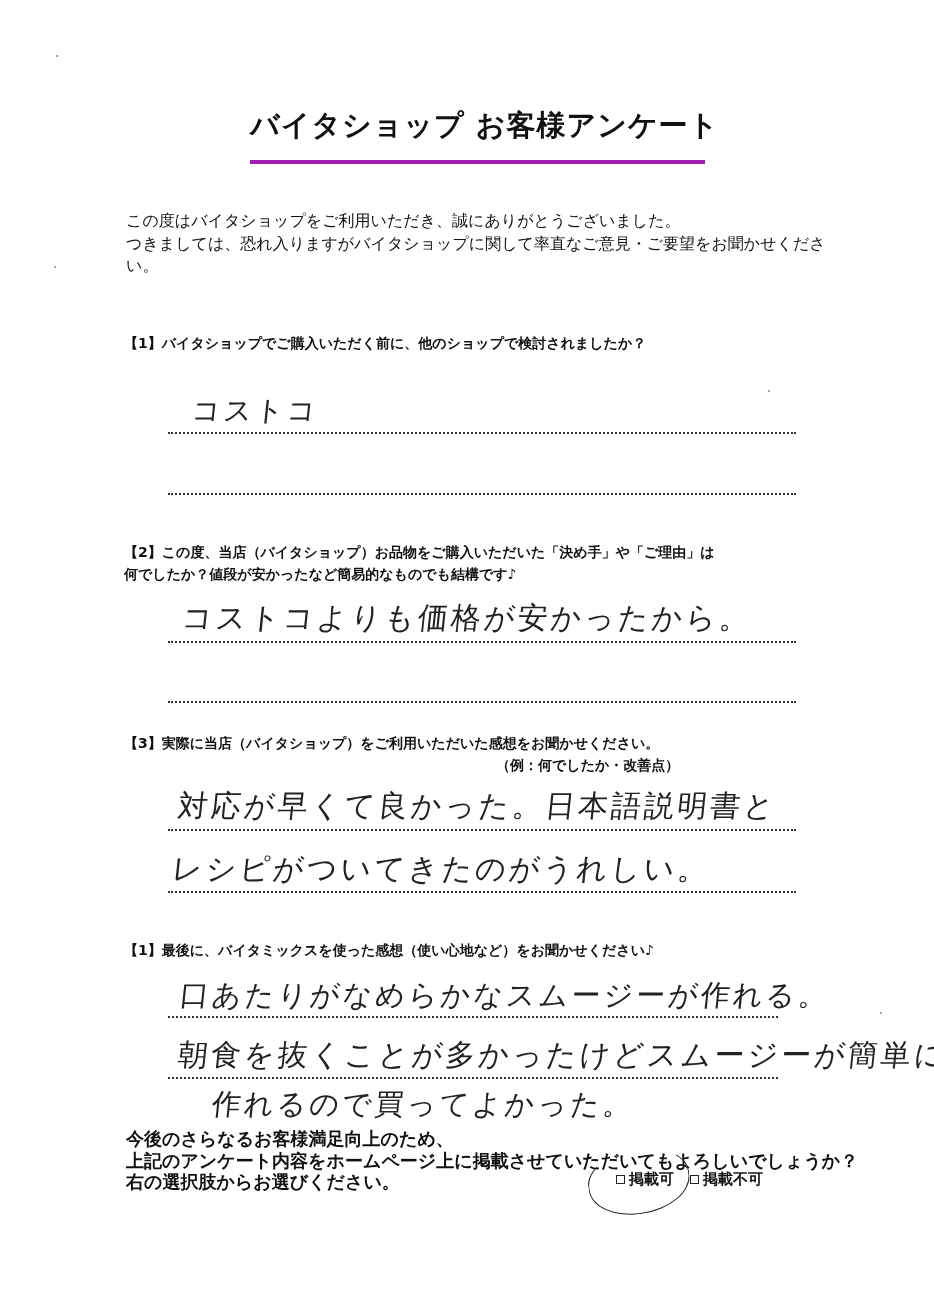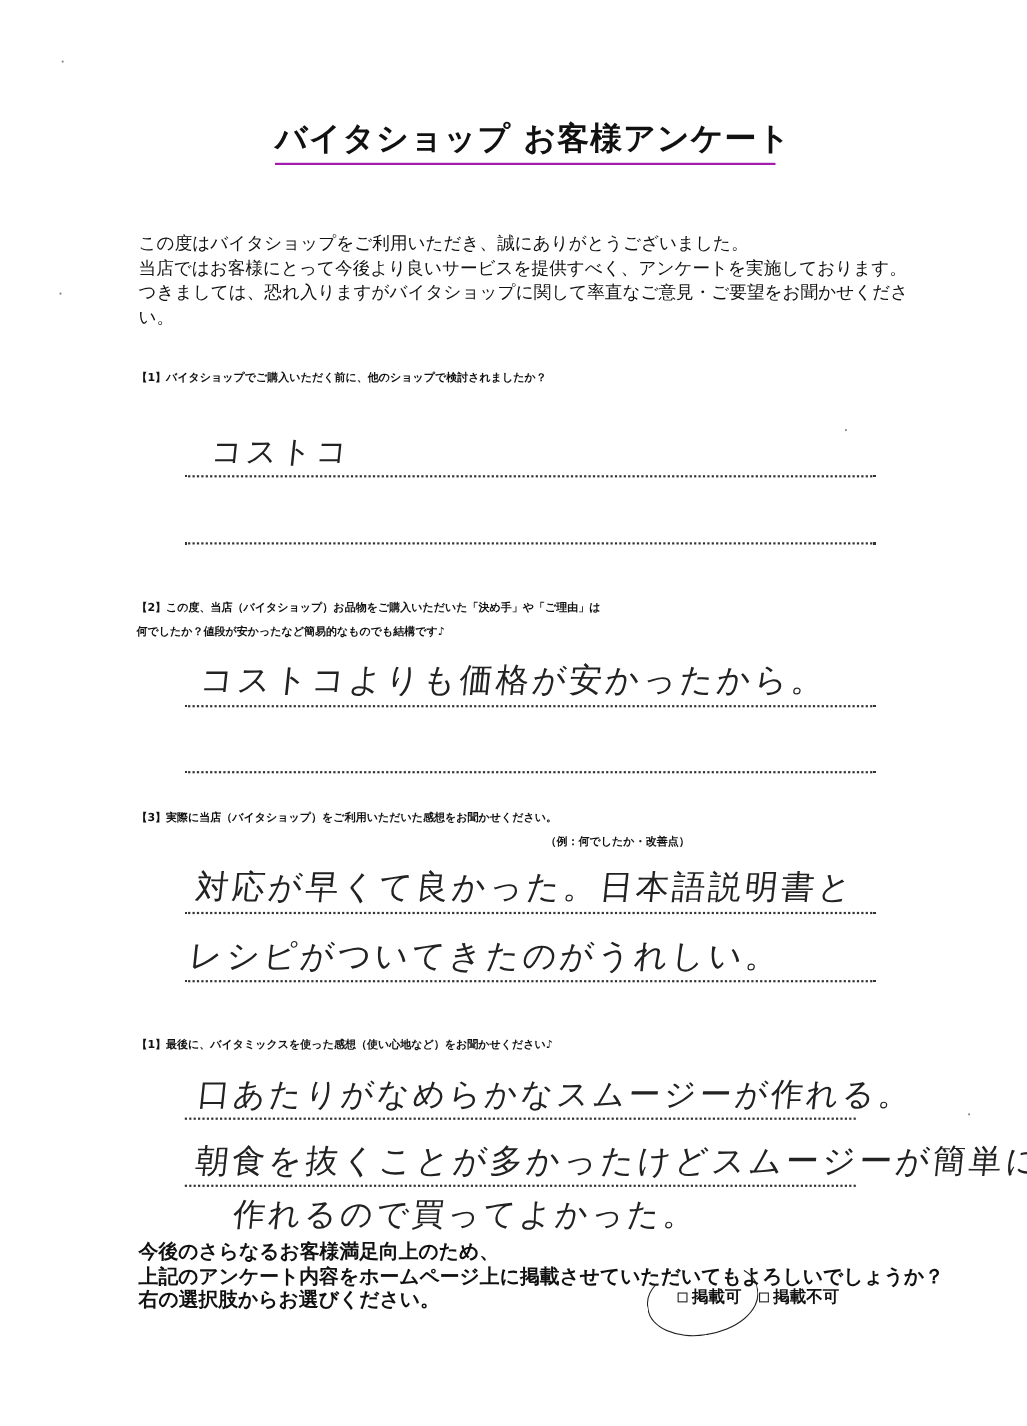--- a/index.html
+++ b/index.html
@@ -6,30 +6,30 @@
   body {
     width: 934px; height: 1296px; position: relative; overflow: hidden;
     font-family: "DejaVu Sans", "Liberation Sans", sans-serif;
     color: #111;
   }
   .page { position: absolute; inset: 0; }
   .title {
     position: absolute; left: 250px; top: 108px; width: 455px;
     font-size: 29px; font-weight: bold; letter-spacing: 1px;
     text-align: center; white-space: nowrap;
-    border-bottom: 2px solid #a21caf; padding-bottom: 6px; line-height: 34px;
+    border-bottom: 4px solid #a21caf; padding-bottom: 18px; line-height: 34px;
   }
   .intro {
     position: absolute; left: 126px; top: 210px; width: 690px;
     font-size: 16px; line-height: 22.5px;
   }
   .intro div { white-space: nowrap; }
   .q {
     position: absolute; left: 124px; width: 700px;
-    font-size: 10px; font-weight: bold; line-height: 21.5px; white-space: nowrap;
+    font-size: 14px; font-weight: bold; line-height: 21.5px; white-space: nowrap;
   }
   .q .sub-right { display: block; padding-left: 372px; }
   .line {
     position: absolute; left: 168px; width: 628px; height: 0;
     border-top: 2px dotted #333;
   }
   .hw {
     position: absolute; white-space: nowrap;
     font-family: "DejaVu Serif", "Liberation Serif", serif;
     color: #222; font-weight: normal; letter-spacing: 3px;
@@ -56,21 +56,20 @@
 </style>
 </head>
 <body>
 
 <div class="page">
 
   <div class="title">バイタショップ お客様アンケート</div>
 
   <div class="intro">
     <div>この度はバイタショップをご利用いただき、誠にありがとうございました。</div>
-    <div>当店ではお客様にとって今後より良いサービスを提供すべく、アンケートを実施しております。</div>
     <div>つきましては、恐れ入りますがバイタショップに関して率直なご意見・ご要望をお聞かせくださ</div>
     <div>い。</div>
   </div>
 
   <div class="q" style="top:333px;">
     <div>【1】バイタショップでご購入いただく前に、他のショップで検討されましたか？</div>
   </div>
   <div class="hw" style="left:192px; top:392px; font-size:28px;">コストコ</div>
   <div class="line" style="top:432px;"></div>
   <div class="line" style="top:493px;"></div>

